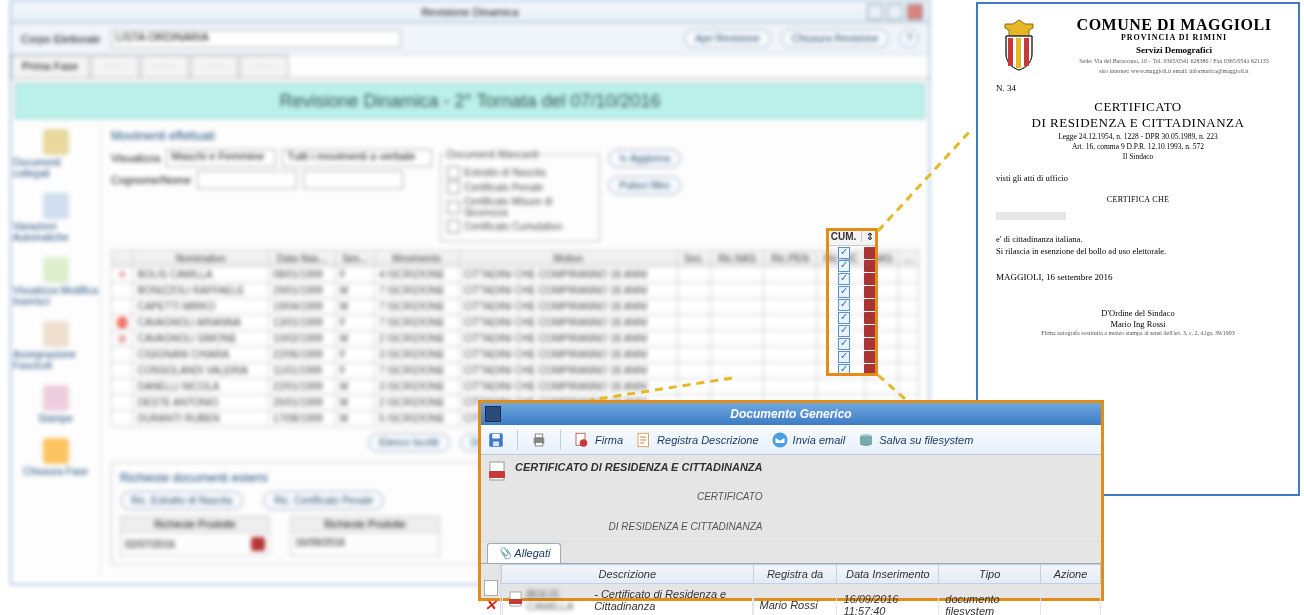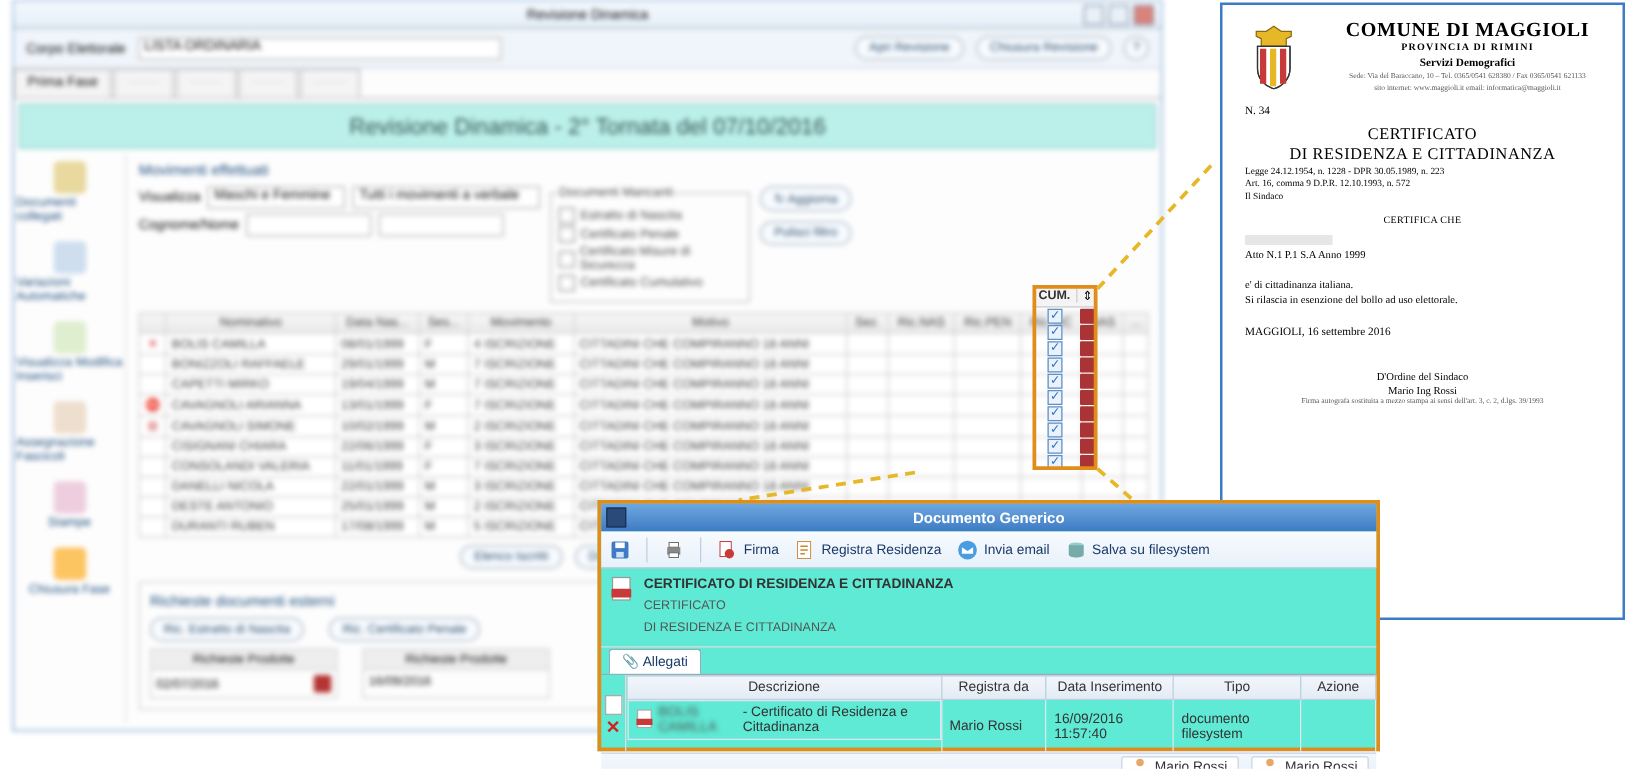--- a/index.html
+++ b/index.html
@@ -52,61 +52,61 @@
   .cum-row .cb span{ width:12px; height:12px; border:1px solid #5a8fc7; background:#eaf3fc; position:relative;}
   .cum-row .cb span::after{ content:'✓'; color:#2a6fc7; font-size:10px; position:absolute; top:-2px; left:1px;}
   .cum-row .ic{ width:16px; display:flex; justify-content:center;}
   .cum-row .ic .book{ width:12px; height:12px; background:#a33; border-radius:1px; position:relative;}
 
   
   .connector { position:absolute; z-index:6; pointer-events:none;}
   .connector line{ stroke:#e6b828; stroke-width:3; stroke-dasharray:8 6;}
 
   
-  .doc-window{ position:absolute; top:400px; left:478px; width:626px; height:201px; border:3px solid #e28c1a; z-index:10; background:#5eead4;}
+  .doc-window{ position:absolute; top:400px; left:478px; width:626px; height:201px; border:3px solid #e28c1a; z-index:10; background:#e5e5e5;font-style:italic;}
   .doc-titlebar{ height:22px; background: linear-gradient(#6fa8e0,#3d7bc4); color:#fff; display:flex; align-items:center; justify-content:center; font-weight:bold; position:relative; font-size:12px;}
   .doc-titlebar .left-ico{ position:absolute; left:4px; top:3px; width:16px; height:16px; background:#2a4a7a; border:1px solid #183056;}
   .doc-toolbar{ height:30px; background: linear-gradient(#f8fbfe,#e7f0fa); border-bottom:1px solid #b8c6d9; display:flex; align-items:center; padding:0 6px; gap:12px;}
   .doc-toolbar .tbtn{ display:flex; align-items:center; gap:4px; color:#1a3a6a; font-size:11px; cursor:pointer;}
   .doc-toolbar .ico{ width:18px; height:18px; display:inline-flex; align-items:center; justify-content:center;}
   .doc-toolbar .sep{ width:1px; height:20px; background:#c0cfe0;}
   .doc-info{ padding:6px 8px 8px 8px; display:flex; align-items:flex-start; gap:8px; border-bottom:1px solid #ddd;}
   .doc-info .pdf-ico{ width:18px; height:20px; position:relative;}
-  .doc-info .txt{ display:flex; flex-direction:column; gap:6px;}
+  .doc-info .txt{ display:flex; flex-direction:column; gap:18px;text-align:right;}
   .doc-info .title{ font-weight:bold; color:#333; font-size:11px;}
   .doc-info .sub{ color:#555; font-size:10px; line-height:1.2;}
   .doc-tabs{ height:22px; display:flex; align-items:flex-end; padding-left:6px; border-bottom:1px solid #9ab;}
   .doc-tabs .tab{ border:1px solid #9ab; border-bottom:none; padding:3px 10px; background:#fff; border-radius:3px 3px 0 0; font-size:11px; color:#1a3a6a;}
   .doc-grid{ display:flex; height:62px;}
   .doc-grid .left{ width:20px; border-right:1px solid #ddd; display:flex; flex-direction:column; align-items:center; padding-top:16px; gap:2px;}
   .doc-grid .add{ width:14px; height:16px; border:1px solid #aaa; background:#fff; position:relative;}
   .doc-grid .del{ color:#c22; font-weight:bold; font-size:14px; line-height:1;}
   .doc-grid table{ flex:1; border-collapse:collapse; width:100%; font-size:11px;}
   .doc-grid th{ background: linear-gradient(#f2f6fb,#e3ebf5); border:1px solid #c2d0e0; padding:3px 6px; font-weight:normal; color:#333; text-align:center;}
   .doc-grid td{ border:1px solid #e0e6ef; padding:3px 6px; color:#333;}
   .blur-txt{ filter:blur(2px); color:#555;}
   .doc-status{ height:22px; background: linear-gradient(#f4f8fd,#e6eef8); border-top:1px solid #c2d0e0; display:flex; justify-content:flex-end; align-items:center; padding:0 6px; gap:10px;}
   .doc-status .user{ display:flex; align-items:center; gap:4px; border:1px solid #c8d4e4; background:#fff; padding:1px 8px; border-radius:2px; font-size:11px; color:#333;}
   .person-ico{ width:14px; height:14px; position:relative;}
   .person-ico::before{content:''; position:absolute; top:0; left:3px; width:6px; height:6px; background:#e6a76a; border-radius:50%;}
   .person-ico::after{content:''; position:absolute; bottom:0; left:1px; width:10px; height:6px; background:#e6a76a; border-radius:4px 4px 0 0;}
 
   
   .cert{ position:absolute; top:2px; right:4px; width:324px; height:494px; border:2px solid #3d7bc4; background:#fff; padding:12px 18px; z-index:8; font-family:"Times New Roman", serif;}
-  .cert-head{ display:flex; align-items:flex-end; gap:26px;}
+  .cert-head{ display:flex; align-items:center; gap:26px;}
   .crest{ width:46px; height:56px; position:relative;}
   .crest svg{ width:100%; height:100%;}
   .cert-head-txt{ flex:1; text-align:center;}
   .cert-head-txt h1{ font-size:16px; font-weight:bold; letter-spacing:0.5px;}
   .cert-head-txt .prov{ font-size:8px; letter-spacing:1px; margin-top:-1px;font-weight:bold;}
   .cert-head-txt .serv{ font-size:9px; font-weight:bold; margin-top:3px;}
   .cert-head-txt .addr{ font-size:6px; color:#555; margin-top:3px; line-height:1.2;}
   .cert .num{ font-size:9px; margin-top:8px;}
   .cert .certtitle{ text-align:center; font-size:13px; margin-top:6px; letter-spacing:0.5px;}
-  .cert .cert-sub{ text-align:left; font-size:7.5px; margin-top:1px;}
+  .cert .cert-sub{ text-align:center; font-size:7.5px; margin-top:1px;}
   .cert .body{ font-size:8.5px; margin-top:12px; line-height:1.4;}
   .cert .certchar{ text-align:center; font-size:8px; margin-top:10px; letter-spacing:0.3px;}
   .cert .block{ margin-top:6px;}
   .redact{ display:inline-block; width:70px; height:8px; background:#e6e6e6; vertical-align:middle;}
   .cert .date{ font-size:9px; margin-top:14px;}
   .cert .sign{ text-align:center; font-size:8.5px; margin-top:26px; line-height:1.3;}
   .cert .sign .role{}
   .cert .sign .name{}
   .cert .sign .tiny{ font-size:6px; color:#555;}
 </style>
@@ -522,21 +522,21 @@
         </span>
       <span>Firma</span>
     </div>
     <div class="tbtn">
       <span class="ico">
           <svg viewBox="0 0 24 24">
             <rect x="4" y="3" width="14" height="18" fill="#fff" stroke="#c83"></rect>
             <path d="M7 8h8M7 12h8M7 16h5" stroke="#c83" stroke-width="1.5"></path>
           </svg>
         </span>
-      <span>Registra Residenza</span>
+      <span>Registra Descrizione</span>
     </div>
     <div class="tbtn">
       <span class="ico">
           <svg viewBox="0 0 24 24">
             <circle cx="12" cy="12" r="10" fill="#4a9de0"></circle>
             <path d="M6 9l6 4 6-4v7H6z" fill="#fff"></path>
           </svg>
         </span>
       <span>Invia email</span>
     </div>
@@ -630,24 +630,24 @@
       <div class="addr">Sede: Via del Baraccano, 10 – Tel. 0365/0541 628380 / Fax 0365/0541 621133</div>
       <div class="addr">sito internet: www.maggioli.it    email: informatica@maggioli.it</div>
     </div>
   </div>
   <div class="num">N. 34</div>
   <div class="certtitle">CERTIFICATO</div>
   <div class="certtitle" style="margin-top:0;">DI RESIDENZA E CITTADINANZA</div>
   <div class="cert-sub">Legge 24.12.1954, n. 1228 - DPR 30.05.1989, n. 223</div>
   <div class="cert-sub">Art. 16, comma 9 D.P.R. 12.10.1993, n. 572</div>
   <div class="cert-sub">Il Sindaco</div>
+  <div class="body">visti gli atti di ufficio</div>
   <div class="certchar">CERTIFICA CHE</div>
   <div class="body block">
     <div><span class="redact"></span></div>
-    <div>Atto N.1 P.1 S.A Anno 1999</div>
     <br>
     <div>e' di cittadinanza italiana.</div>
     <div>Si rilascia in esenzione del bollo ad uso elettorale.</div>
   </div>
   <div class="date">MAGGIOLI, 16 settembre 2016</div>
   <div class="sign">
     <div class="role">D'Ordine del Sindaco</div>
     <div class="name">Mario Ing Rossi</div>
     <div class="tiny">Firma autografa sostituita a mezzo stampa ai sensi dell'art. 3, c. 2, d.lgs. 39/1993</div>
   </div>

